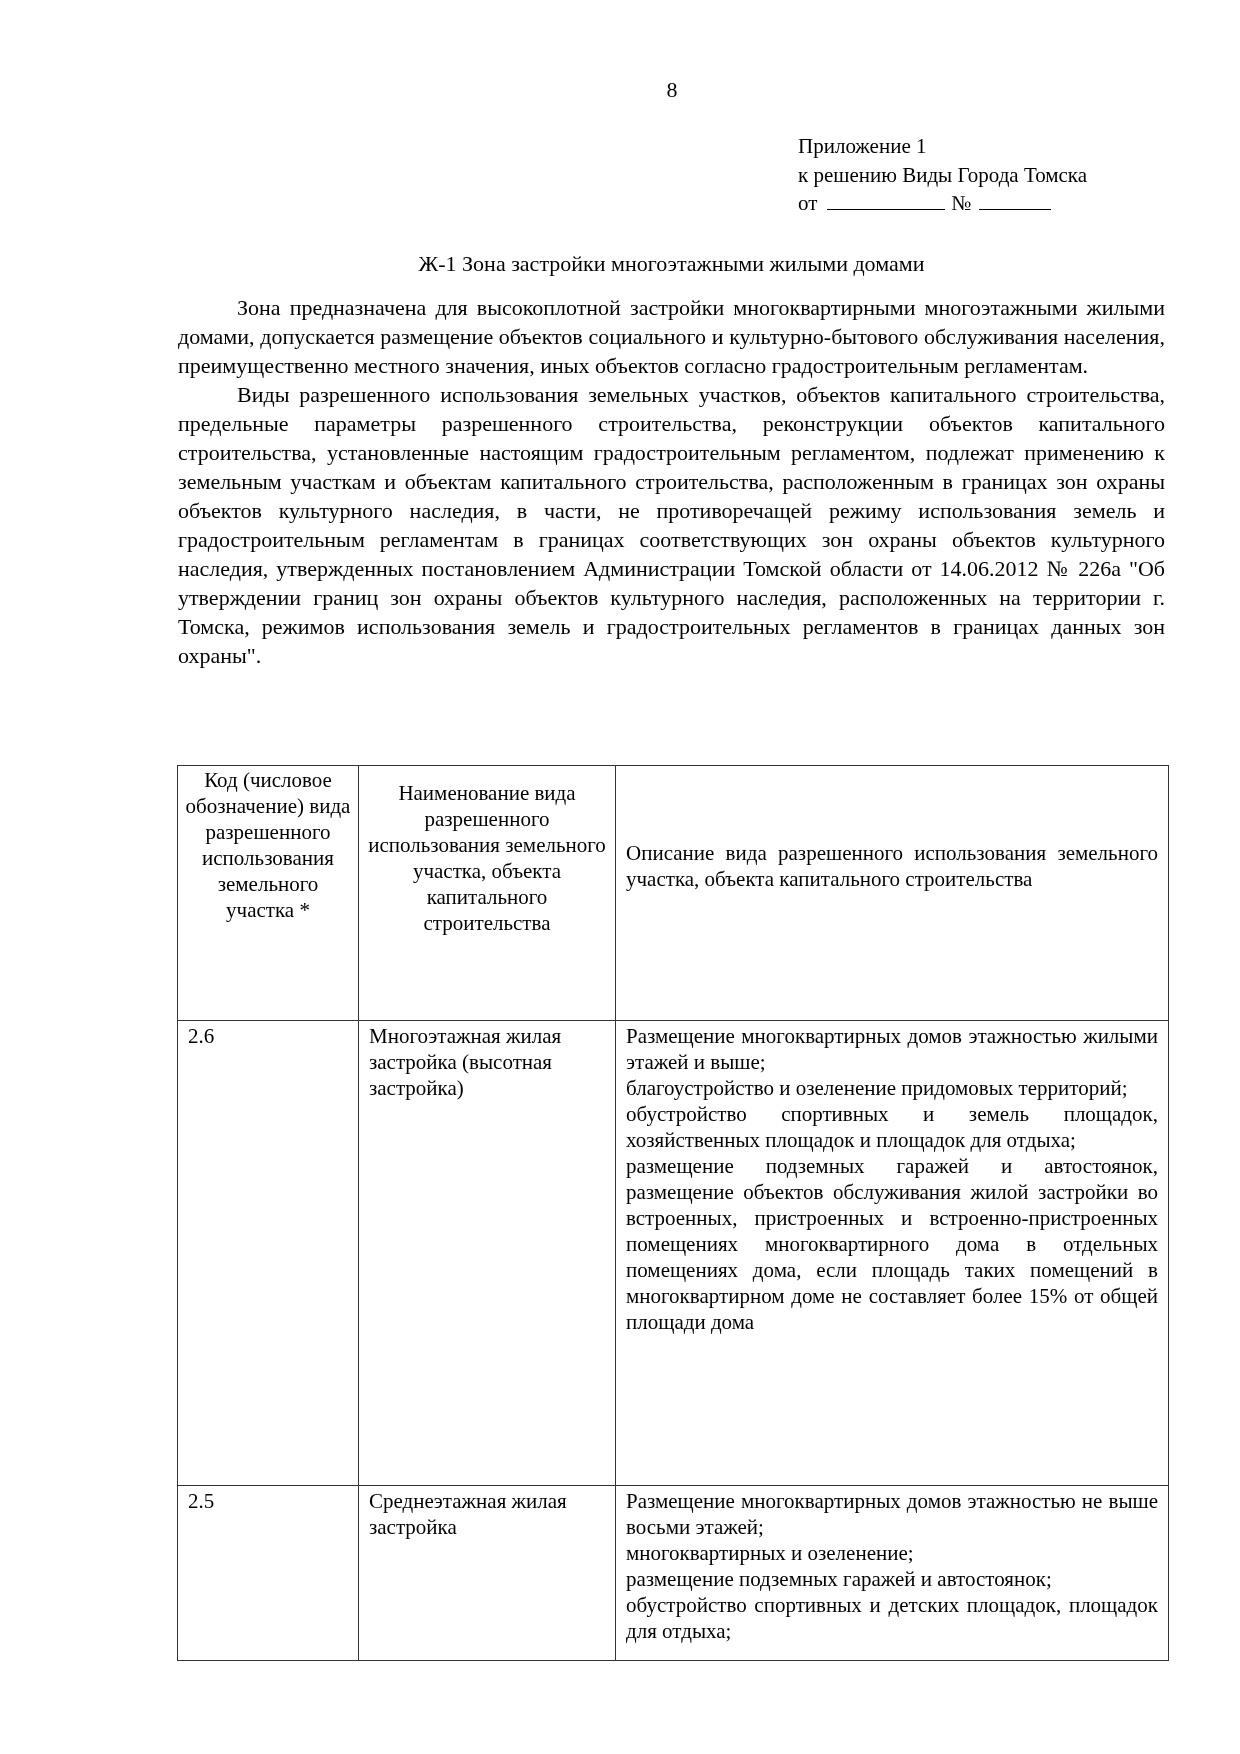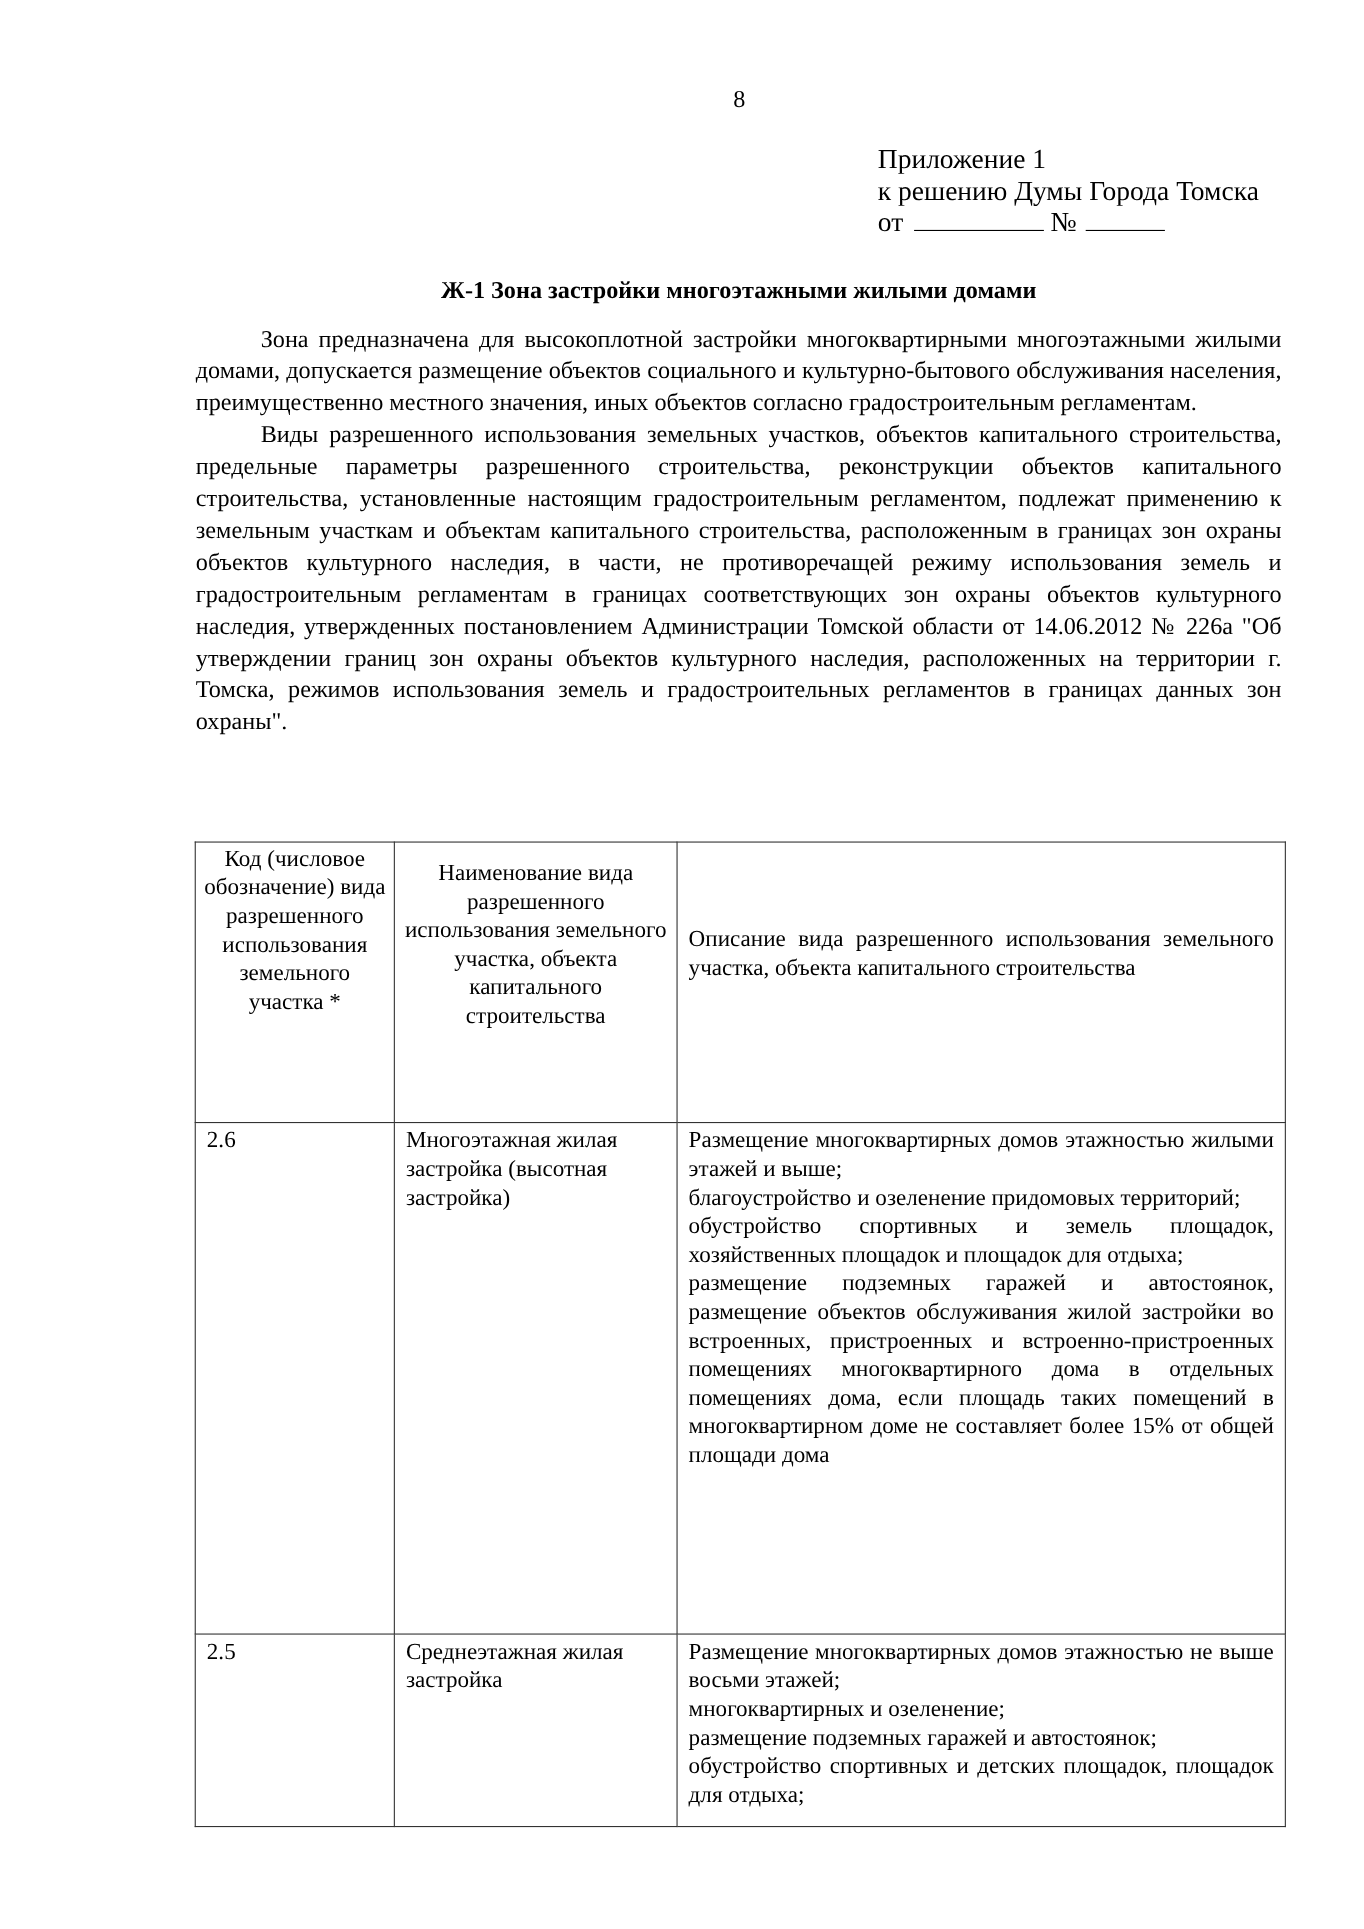--- a/index.html
+++ b/index.html
@@ -7,29 +7,29 @@
     width: 1240px; height: 1754px; position: relative; overflow: hidden;
     font-family: "Liberation Serif", "DejaVu Serif", serif;
     color: #000;
   }
   .page-number {
     position: absolute; left: 0; width: 1344px; top: 76px;
     text-align: center; font-size: 22px; line-height: 28px;
   }
   .annex {
     position: absolute; left: 798px; top: 132px;
-    font-size: 25px; line-height: 28.5px;
+    font-size: 21px; line-height: 28.5px;
   }
   .annex .line { display: block; white-space: nowrap; }
   .blank { display: inline-block; border-bottom: 1.5px solid #000; height: 20px; vertical-align: baseline; }
   .blank.date { width: 118px; margin: 0 6px 0 10px; }
   .blank.num { width: 72px; margin-left: 8px; }
   .title {
     position: absolute; left: 178px; width: 987px; top: 250px;
-    text-align: center; font-weight: bold; font-size: 22px; line-height: 28px;
+    text-align: center; font-weight: normal; font-size: 22px; line-height: 28px;
   }
   .body-text {
     position: absolute; left: 178px; width: 987px; top: 293px;
     font-size: 22px; line-height: 29px; text-align: justify;
   }
   .body-text p { margin: 0; text-indent: 59px; }
   table.zones {
     position: absolute; left: 177px; top: 765px; width: 991px;
     border-collapse: collapse; table-layout: fixed;
     font-size: 21px; line-height: 26px;
@@ -49,21 +49,21 @@
   .row25 td { height: 172px; }
   .desc-line { display: block; text-align: justify; text-align-last: left; }
 </style>
 </head>
 <body>
 
 <div class="page-number">8</div>
 
 <div class="annex">
   <span class="line">Приложение 1</span>
-  <span class="line">к решению Думы Города Томска</span>
+  <span class="line">к решению Виды Города Томска</span>
   <span class="line"><span>от</span><span class="blank date"></span><span>№</span><span class="blank num"></span></span>
 </div>
 
 <div class="title">Ж-1 Зона застройки многоэтажными жилыми домами</div>
 
 <div class="body-text">
   <p>Зона предназначена для высокоплотной застройки многоквартирными многоэтажными жилыми домами, допускается размещение объектов социального и культурно-бытового обслуживания населения, преимущественно местного значения, иных объектов согласно градостроительным регламентам.</p>
   <p>Виды разрешенного использования земельных участков, объектов капитального строительства, предельные параметры разрешенного строительства, реконструкции объектов капитального строительства, установленные настоящим градостроительным регламентом, подлежат применению к земельным участкам и объектам капитального строительства, расположенным в границах зон охраны объектов культурного наследия, в части, не противоречащей режиму использования земель и градостроительным регламентам в границах соответствующих зон охраны объектов культурного наследия, утвержденных постановлением Администрации Томской области от 14.06.2012 № 226а "Об утверждении границ зон охраны объектов культурного наследия, расположенных на территории г. Томска, режимов использования земель и градостроительных регламентов в границах данных зон охраны".</p>
 </div>
 

